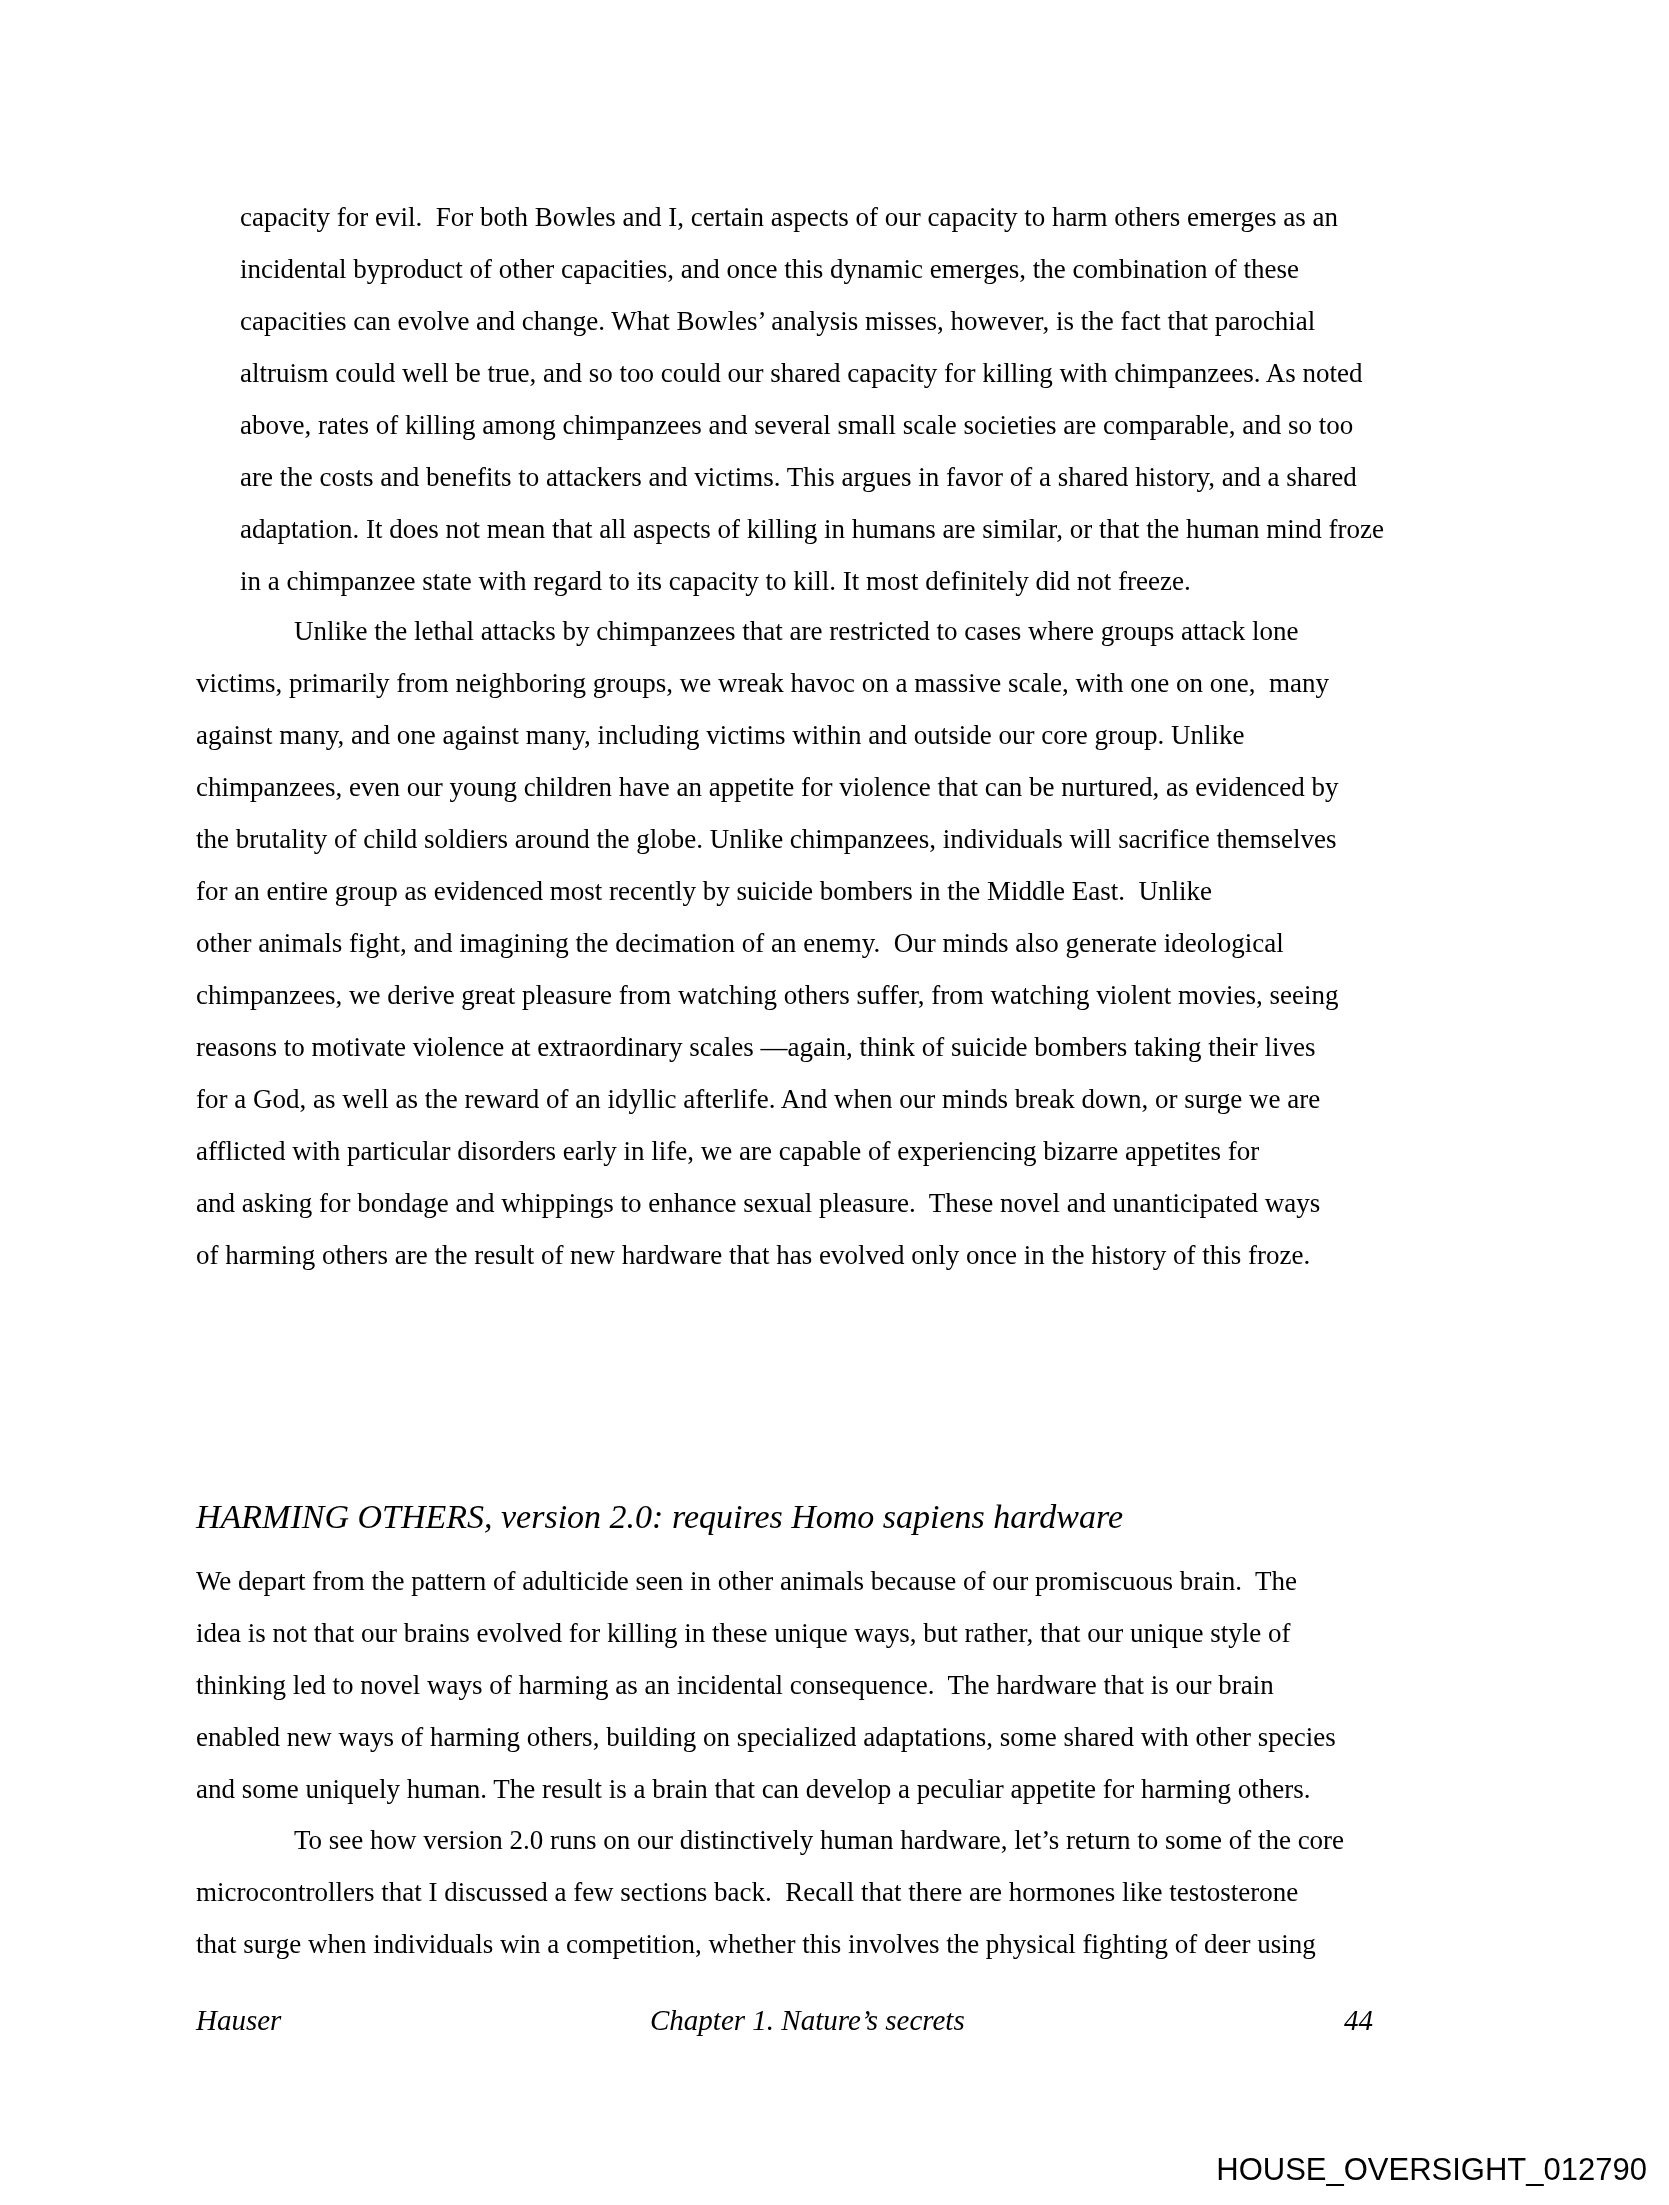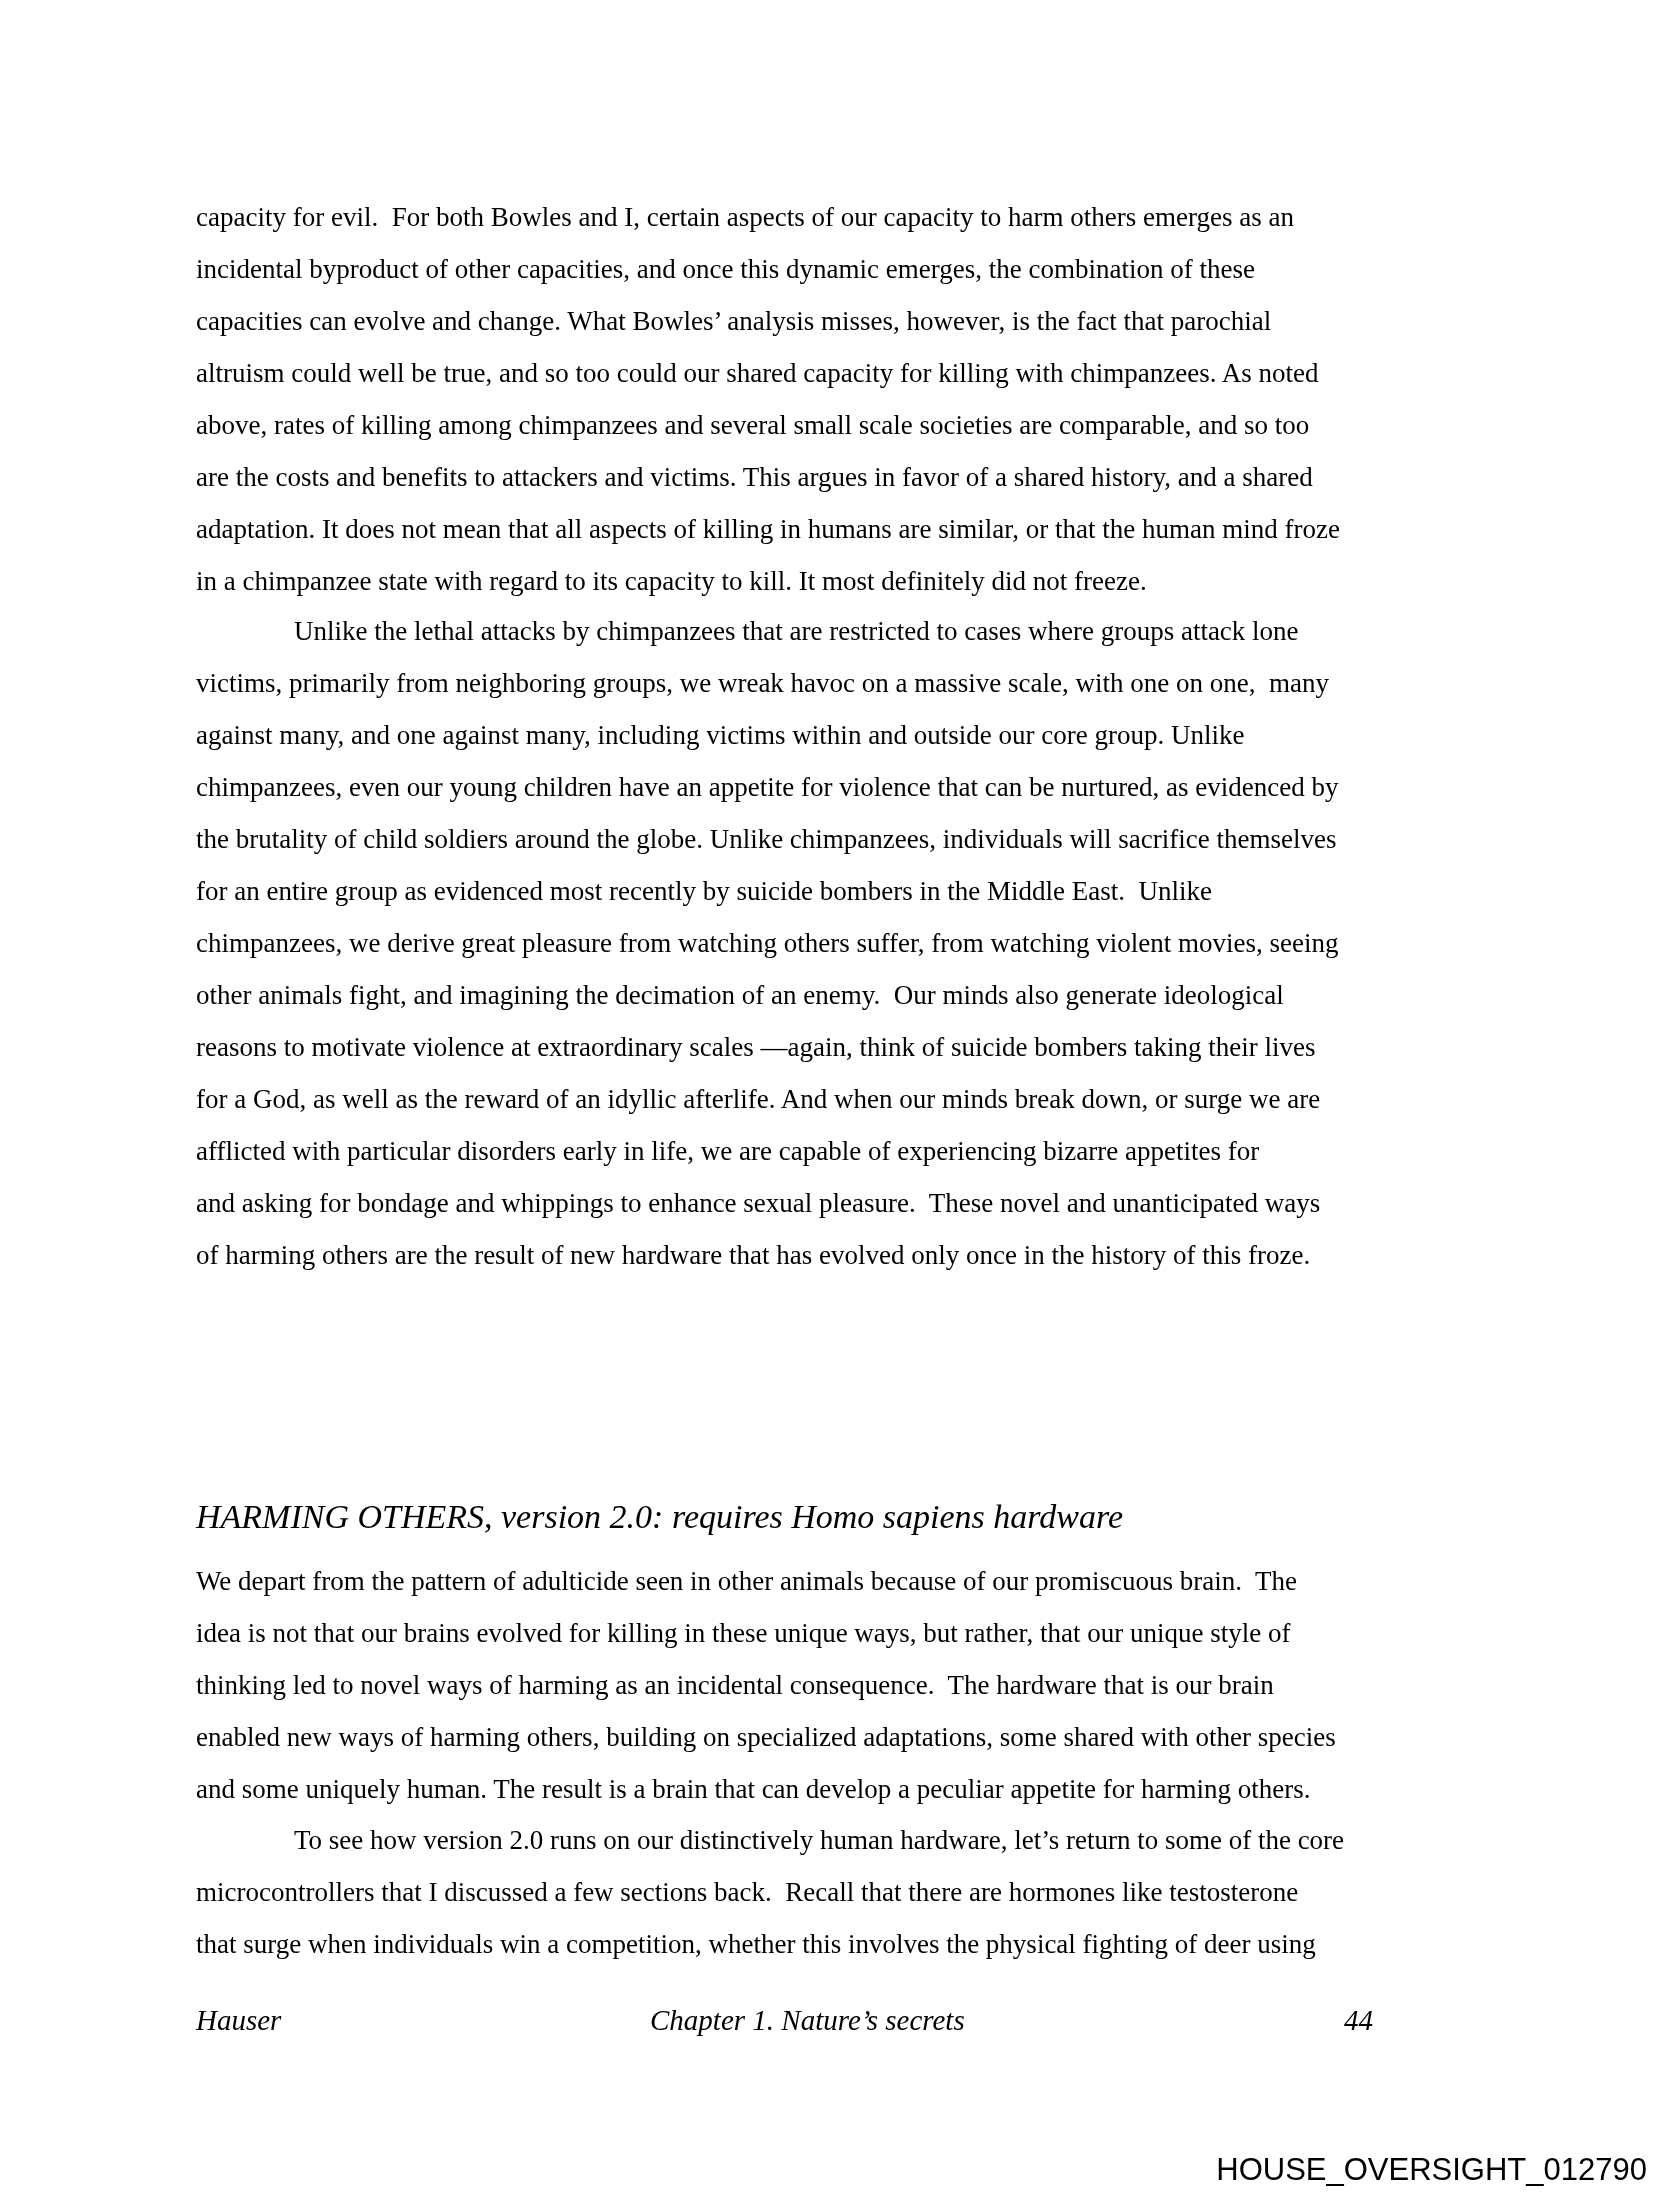--- a/index.html
+++ b/index.html
@@ -68,40 +68,40 @@
     color: #000000;
     white-space: pre;
     margin-left: 8px;
   }
 </style>
 </head>
 <body>
 
 <div class="page">
 
-  <div class="para" style="top: 191px;">
+  <div class="para" style="top: 191px; margin-left: 44px;">
       <div class="line">capacity for evil.  For both Bowles and I, certain aspects of our capacity to harm others emerges as an</div>
       <div class="line">incidental byproduct of other capacities, and once this dynamic emerges, the combination of these</div>
       <div class="line">capacities can evolve and change. What Bowles’ analysis misses, however, is the fact that parochial</div>
       <div class="line">altruism could well be true, and so too could our shared capacity for killing with chimpanzees. As noted</div>
       <div class="line">above, rates of killing among chimpanzees and several small scale societies are comparable, and so too</div>
       <div class="line">are the costs and benefits to attackers and victims. This argues in favor of a shared history, and a shared</div>
       <div class="line">adaptation. It does not mean that all aspects of killing in humans are similar, or that the human mind froze</div>
       <div class="line">in a chimpanzee state with regard to its capacity to kill. It most definitely did not freeze.</div>
     </div>
 
   <div class="para indent" style="top: 605px;">
       <div class="line">Unlike the lethal attacks by chimpanzees that are restricted to cases where groups attack lone</div>
       <div class="line">victims, primarily from neighboring groups, we wreak havoc on a massive scale, with one on one,  many</div>
       <div class="line">against many, and one against many, including victims within and outside our core group. Unlike</div>
       <div class="line">chimpanzees, even our young children have an appetite for violence that can be nurtured, as evidenced by</div>
       <div class="line">the brutality of child soldiers around the globe. Unlike chimpanzees, individuals will sacrifice themselves</div>
       <div class="line">for an entire group as evidenced most recently by suicide bombers in the Middle East.  Unlike</div>
+      <div class="line">other animals fight, and imagining the decimation of an enemy.  Our minds also generate ideological</div>
       <div class="line">chimpanzees, we derive great pleasure from watching others suffer, from watching violent movies, seeing</div>
-      <div class="line">other animals fight, and imagining the decimation of an enemy.  Our minds also generate ideological</div>
       <div class="line">reasons to motivate violence at extraordinary scales —again, think of suicide bombers taking their lives</div>
       <div class="line">for a God, as well as the reward of an idyllic afterlife. And when our minds break down, or surge we are</div>
       <div class="line">afflicted with particular disorders early in life, we are capable of experiencing bizarre appetites for</div>
       <div class="line">and asking for bondage and whippings to enhance sexual pleasure.  These novel and unanticipated ways</div>
       <div class="line">of harming others are the result of new hardware that has evolved only once in the history of this froze.</div>
     </div>
 
   <div class="section-heading">HARMING OTHERS, version 2.0: requires Homo sapiens hardware</div>
 
   <div class="para" style="top: 1555px;">

